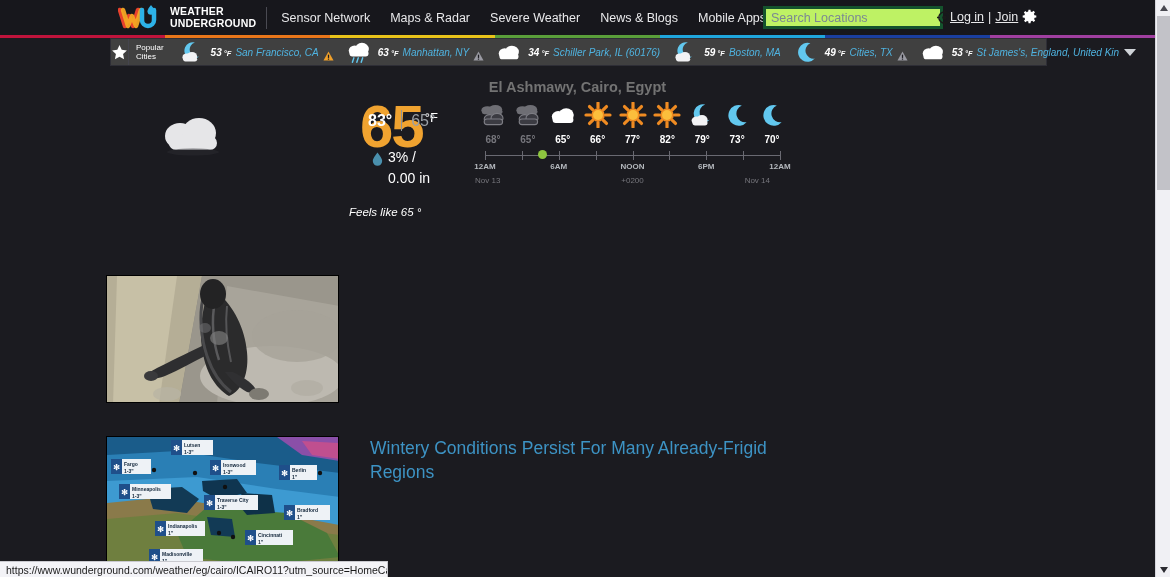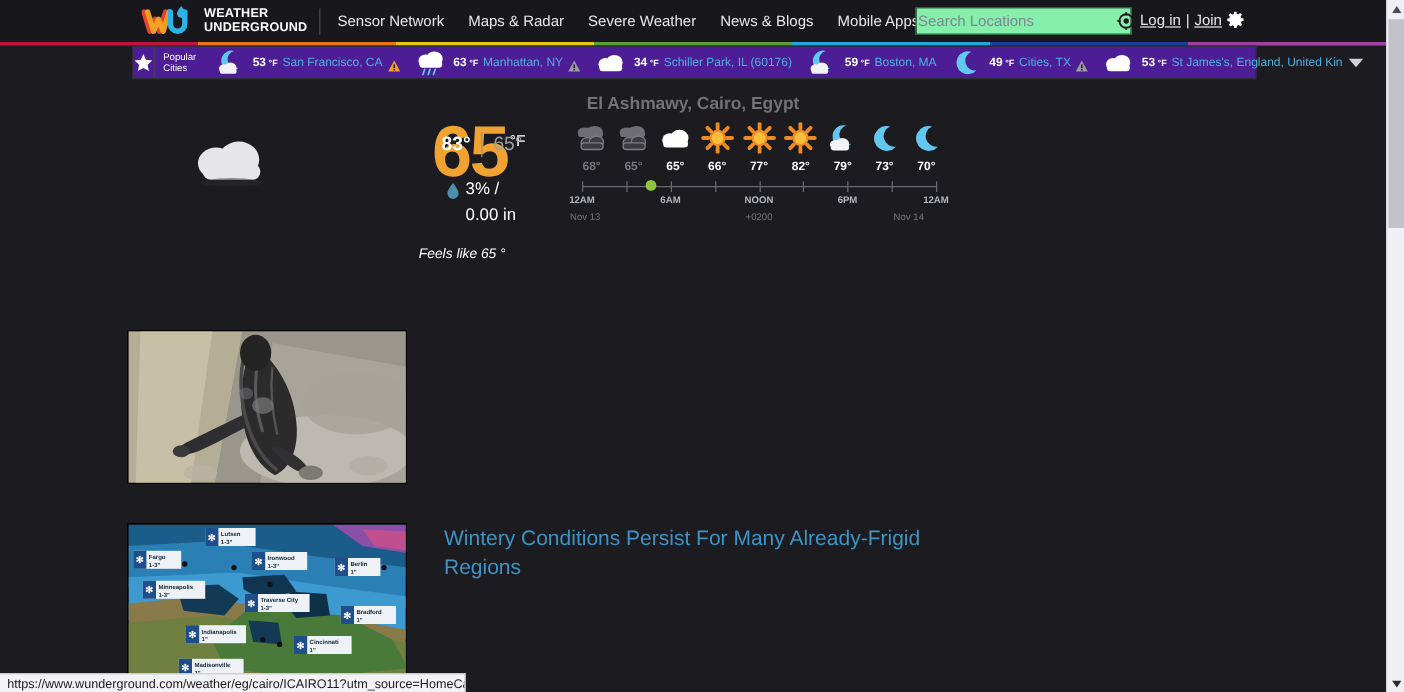--- a/index.html
+++ b/index.html
@@ -51,23 +51,23 @@
   }
   .caret {
     width: 0; height: 0;
     border-left: 5px solid transparent;
     border-right: 5px solid transparent;
     border-top: 6px solid #e8e8ea;
   }
   .search-box {
     position: absolute; left: 763px; top: 6px;
     width: 180px; height: 23px;
-    background: #86efac;
-    border: 1px solid #14532d;
-    display: flex; align-items: center; justify-content: center;
+    background: #bef264;
+    border: 3px solid #14532d;
+    display: flex; align-items: center;
   }
   .search-input {
     flex: 1; border: none; outline: none;
     font-size: 12.5px; color: #6f7b86;
     font-family: "Liberation Sans", sans-serif;
     padding: 0 5px; background: transparent;
     height: 100%;
   }
   .search-input::placeholder { color: #7b8893; }
   .search-sep { width: 1px; height: 16px; background: #c6ccd2; }
@@ -93,21 +93,21 @@
     position: absolute; top: 35px; left: 0;
     width: 1155px; height: 3px;
     display: flex;
   }
   .rainbow i { display: block; height: 100%; }
 
   
   .cities-bar {
     position: absolute; top: 38px; left: 110px;
     width: 937px; height: 28px;
-    background: #4c1d95;
+    background: #404040;
     display: flex; align-items: center;
     border: 1px solid #2e2e36;
   }
   .star-cell {
     width: 32px; height: 100%;
     display: flex; align-items: center; justify-content: center;
     border-right: 1px solid #44444d;
     cursor: pointer;
   }
   .pop-label {
@@ -380,21 +380,21 @@
   <div class="cities-bar">
     <div class="star-cell">
       <svg width="17" height="17" viewBox="0 0 20 20">
         <path fill="#ffffff" d="M10 1.2l2.6 5.6 6.1.8-4.5 4.2 1.2 6.1L10 15l-5.4 2.9 1.2-6.1L1.3 7.6l6.1-.8z"></path>
       </svg>
     </div>
     <div class="pop-label">
       <div>Popular</div>
       <div>Cities</div>
     </div>
-    <div id="cities-list" style="display:flex;align-items:flex-end;">
+    <div id="cities-list" style="display:flex;align-items:flex-end;font-style:italic;">
         <div class="city">
           <span class="city-icon"><svg width="30" height="22" viewBox="0 0 40 30">
               <path fill="#62c8ef" d="M24 2 a11.5 11.5 0 1 0 5.5 19 a9.5 9.5 0 0 1 -5.5 -19 z"></path>
             <g fill="#f2f2f4">
                 <ellipse cx="13" cy="22" rx="6" ry="5"></ellipse>
                 <ellipse cx="20" cy="21" rx="7" ry="6"></ellipse>
                 <rect x="8" y="22" width="19" height="6" rx="3"></rect>
               </g>
             </svg></span>
           <span class="ctemp">53<span class="u"> °F</span></span>

